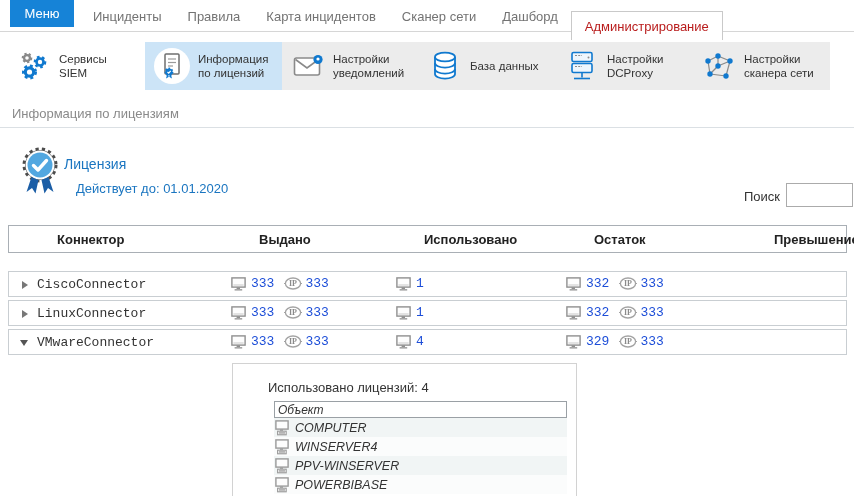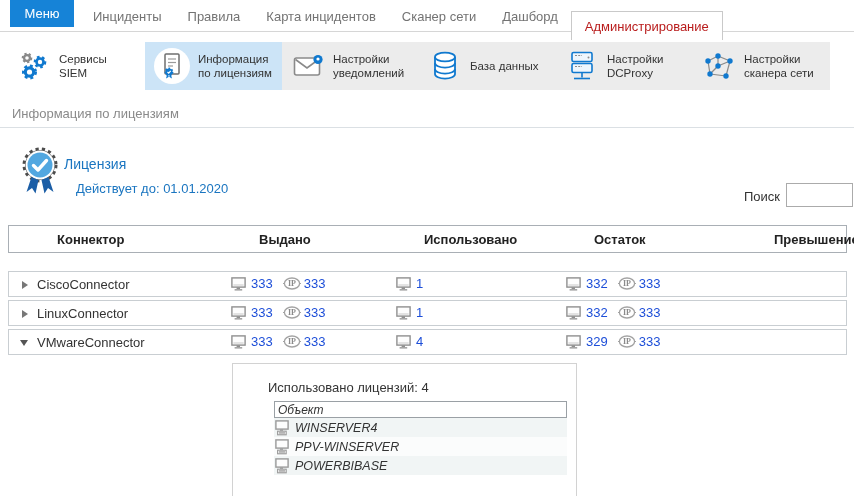--- a/index.html
+++ b/index.html
@@ -36,21 +36,21 @@
   .search-label { position:absolute; left:744px; top:189px; font-size:13px; color:#333; }
   .search-input { position:absolute; left:786px; top:183px; width:67px; height:24px;
     border:1px solid #ababab; background:#fff; font-size:13px; padding:0 4px; outline:none; }
 
   
   .thead { position:absolute; left:8px; right:7px; top:225px; height:28px;
     border:1px solid #a9afb5; background:#fff; }
   .thead span { position:absolute; top:6px; font-size:13px; font-weight:bold; color:#222;padding-left:28px; }
   .c0 { left:20px; } .c1 { left:222px; } .c2 { left:387px; } .c3 { left:557px; } .c4 { left:737px; }
 
-  .trow { position:absolute; left:8px; right:7px; height:26px; border:1px solid #c9ced2; background:#fff; }
+  .trow { position:absolute; left:8px; right:7px; height:26px; border:1px solid #c9ced2; background:#fff;font-family:Liberation Mono, monospace; }
   .trow .name { position:absolute; left:28px; top:5px; font-size:13px; color:#333; }
   .arrow { position:absolute; left:13px; top:9px; width:0; height:0; }
   .arrow.right { border-left:6px solid #777; border-top:4px solid transparent; border-bottom:4px solid transparent; }
   .arrow.down  { border-top:6px solid #555; border-left:4px solid transparent; border-right:4px solid transparent; top:10px; left:11px; }
   .cellgrp { position:absolute; top:4px; display:flex; align-items:center; gap:3px; font-size:13px; color:#1d4ed8; }
   .cellgrp .num { margin-right:7px; }
   .r0 { top:271px; } .r1 { top:300px; } .r2 { top:329px;padding-left:24px; }
 
   
   .detail { position:absolute; left:232px; top:363px; width:345px; height:140px;
@@ -130,21 +130,21 @@
         <line x1="7" y1="9.5" x2="15" y2="9.5" stroke="#9a9a9a" stroke-width="1.2"></line>
         <line x1="7" y1="13" x2="12" y2="13" stroke="#9a9a9a" stroke-width="1.2"></line>
         <circle cx="8" cy="19" r="3.6" fill="#1079cf" stroke="#1079cf" stroke-width="1.6" stroke-dasharray="1.6 1.6"></circle>
         <path d="M6.5 19 l1.2 1.2 l2 -2.4" stroke="#fff" stroke-width="1.2" fill="none"></path>
         <path d="M6 22 l-1 3.5 l3 -1.8 Z" fill="#1079cf"></path>
         <path d="M10 22 l1 3.5 l-3 -1.8 Z" fill="#1079cf"></path>
       </svg>
     </span>
     <span>
       <div>Информация</div>
-        <div>по лицензиям</div>
+        <div>по лицензий</div>
     </span>
   </div>
 
   <div class="tbtn">
     <span class="ic">
       <svg width="30" height="24" viewBox="0 0 30 24">
         <rect x="1.5" y="4" width="25" height="17" rx="2" fill="#fff" stroke="#8a8a8a" stroke-width="1.6"></rect>
         <path d="M2.5 5.5 L14 14 L25.5 5.5" fill="none" stroke="#8a8a8a" stroke-width="1.6"></path>
         <circle cx="25" cy="5.5" r="4.6" fill="#1079cf"></circle>
         <circle cx="25" cy="5" r="1.6" fill="#fff"></circle>
@@ -351,20 +351,26 @@
 <div class="detail">
   <div class="used-line">
     <span>Использовано лицензий:</span>&nbsp;<span>4</span>
   </div>
   <div class="obj-table">
     <div class="obj-head">Объект</div>
     <div class="obj-row">
       <svg width="16" height="16">
           <use href="#pc2-icon"></use>
         </svg>
+      <span>COMPUTER</span>
+    </div>
+    <div class="obj-row">
+      <svg width="16" height="16">
+          <use href="#pc2-icon"></use>
+        </svg>
       <span>WINSERVER4</span>
     </div>
     <div class="obj-row">
       <svg width="16" height="16">
           <use href="#pc2-icon"></use>
         </svg>
       <span>PPV-WINSERVER</span>
     </div>
     <div class="obj-row">
       <svg width="16" height="16">

